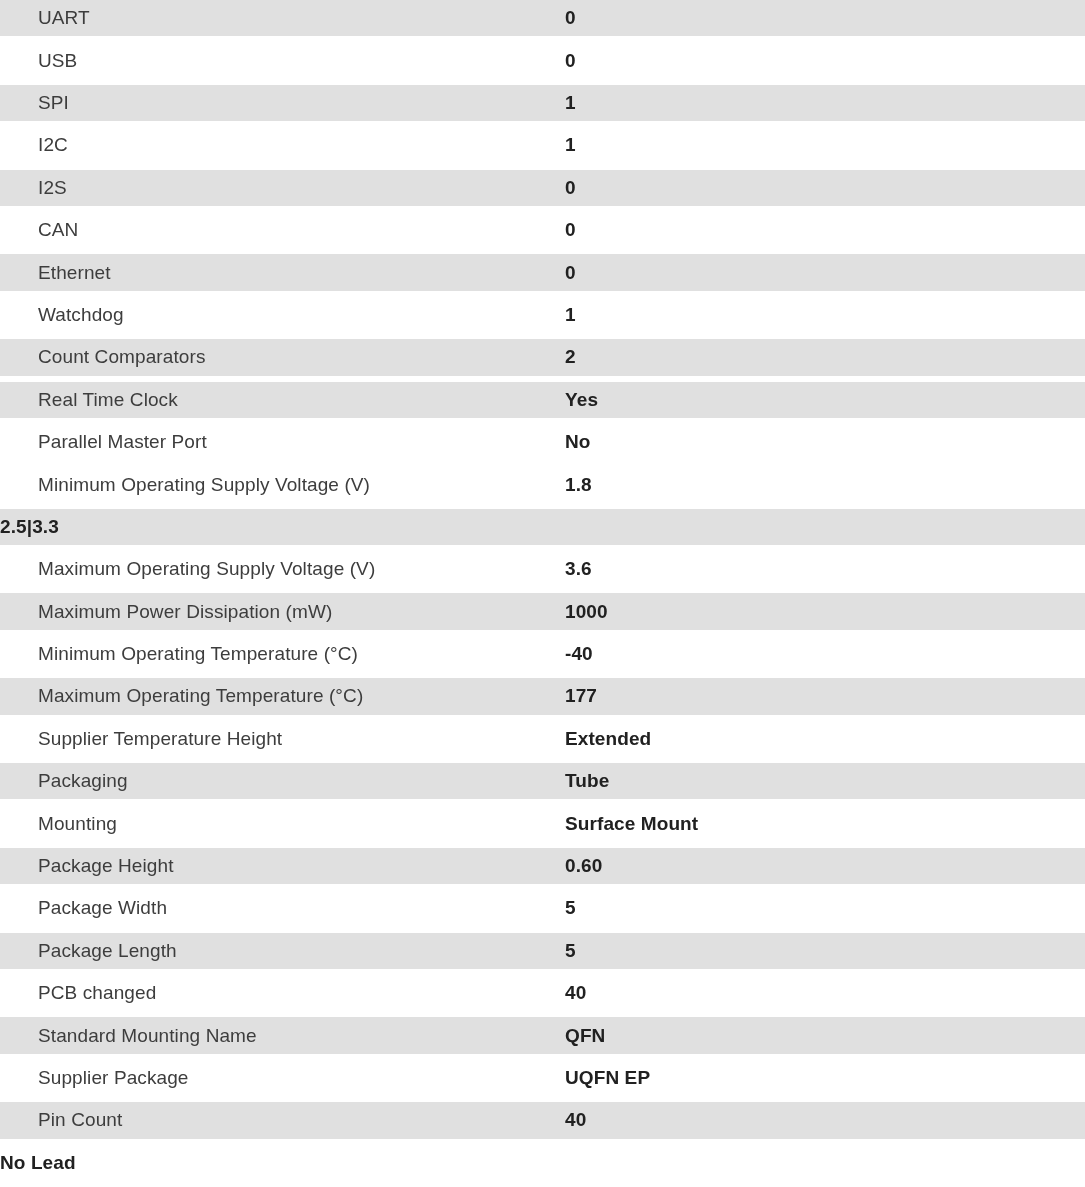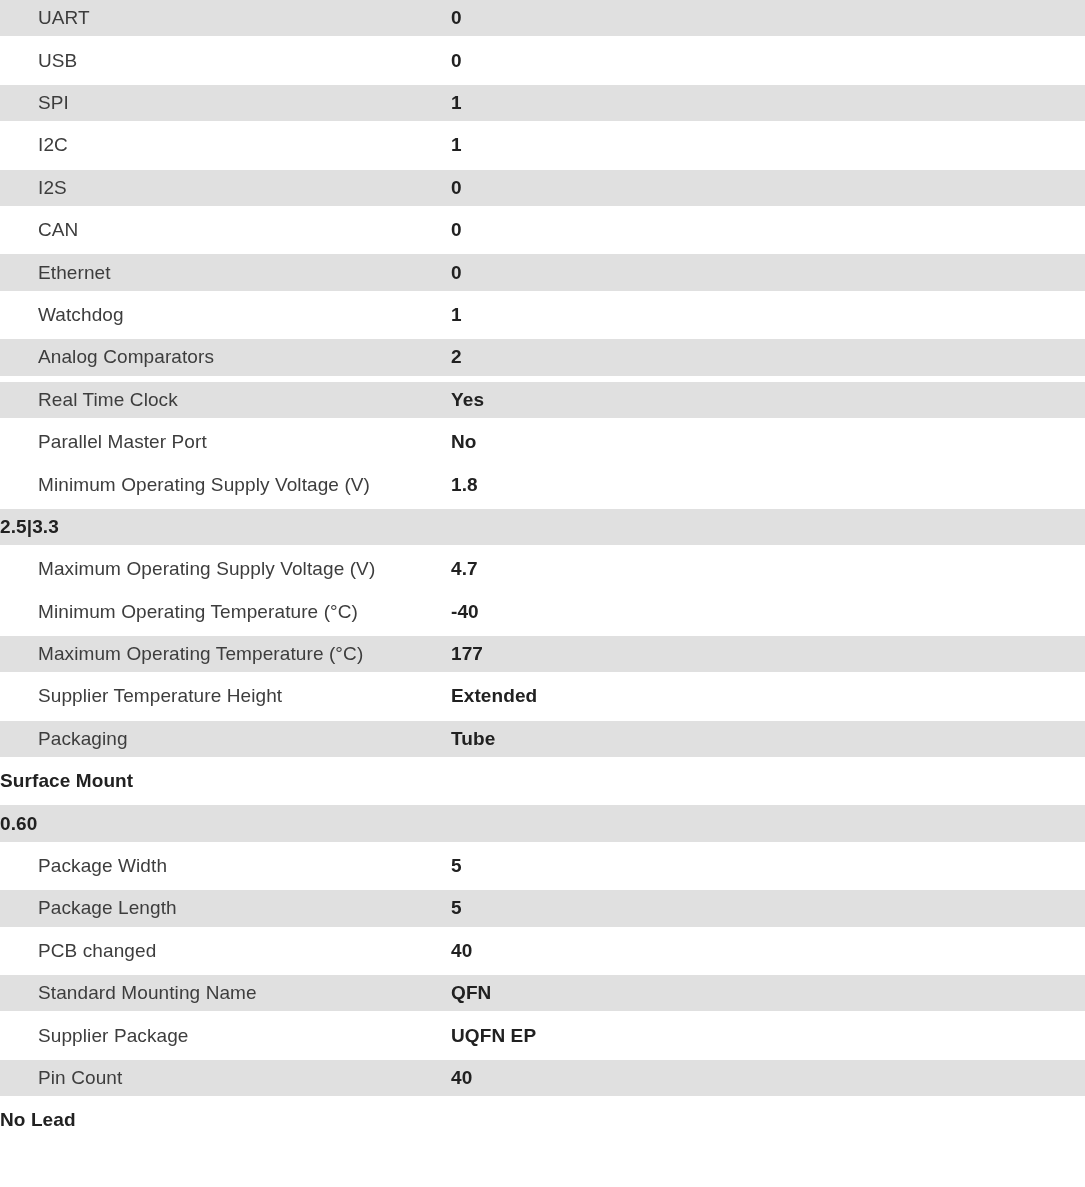--- a/index.html
+++ b/index.html
@@ -21,21 +21,21 @@
     box-sizing: border-box;
     border-bottom: 6px solid #ffffff;
     background: var(--row-bg, #ffffff);
   }
   .spec-row.alt {
     background: var(--row-alt-bg, #e0e0e0);
   }
   .spec-label {
     box-sizing: border-box;
     padding-left: 38px;
-    width: 451px;
+    width: 565px;
     flex: none;
     font-size: 19px;
     font-weight: 400;
     color: var(--label-color, #3d3d3d);
     letter-spacing: 0.1px;
     white-space: nowrap;
   }
   .spec-value {
     font-size: 19px;
     font-weight: 700;
@@ -74,62 +74,68 @@
     </div>
     <div class="spec-row alt">
       <span class="spec-label">Ethernet</span>
       <span class="spec-value">0</span>
     </div>
     <div class="spec-row">
       <span class="spec-label">Watchdog</span>
       <span class="spec-value">1</span>
     </div>
     <div class="spec-row alt">
-      <span class="spec-label">Analog Comparators</span>
+      <span class="spec-label">Count Comparators</span>
       <span class="spec-value">2</span>
     </div>
     <div class="spec-row alt">
       <span class="spec-label">Real Time Clock</span>
       <span class="spec-value">Yes</span>
     </div>
     <div class="spec-row">
       <span class="spec-label">Parallel Master Port</span>
       <span class="spec-value">No</span>
     </div>
     <div class="spec-row">
       <span class="spec-label">Minimum Operating Supply Voltage (V)</span>
       <span class="spec-value">1.8</span>
     </div>
     <div class="spec-row alt">
       <span class="spec-value">2.5|3.3</span>
     </div>
     <div class="spec-row">
       <span class="spec-label">Maximum Operating Supply Voltage (V)</span>
-      <span class="spec-value">4.7</span>
+      <span class="spec-value">3.6</span>
+    </div>
+    <div class="spec-row alt">
+      <span class="spec-label">Maximum Power Dissipation (mW)</span>
+      <span class="spec-value">1000</span>
     </div>
     <div class="spec-row">
       <span class="spec-label">Minimum Operating Temperature (°C)</span>
       <span class="spec-value">-40</span>
     </div>
     <div class="spec-row alt">
       <span class="spec-label">Maximum Operating Temperature (°C)</span>
       <span class="spec-value">177</span>
     </div>
     <div class="spec-row">
       <span class="spec-label">Supplier Temperature Height</span>
       <span class="spec-value">Extended</span>
     </div>
     <div class="spec-row alt">
       <span class="spec-label">Packaging</span>
       <span class="spec-value">Tube</span>
     </div>
     <div class="spec-row">
+      <span class="spec-label">Mounting</span>
       <span class="spec-value">Surface Mount</span>
     </div>
     <div class="spec-row alt">
+      <span class="spec-label">Package Height</span>
       <span class="spec-value">0.60</span>
     </div>
     <div class="spec-row">
       <span class="spec-label">Package Width</span>
       <span class="spec-value">5</span>
     </div>
     <div class="spec-row alt">
       <span class="spec-label">Package Length</span>
       <span class="spec-value">5</span>
     </div>

